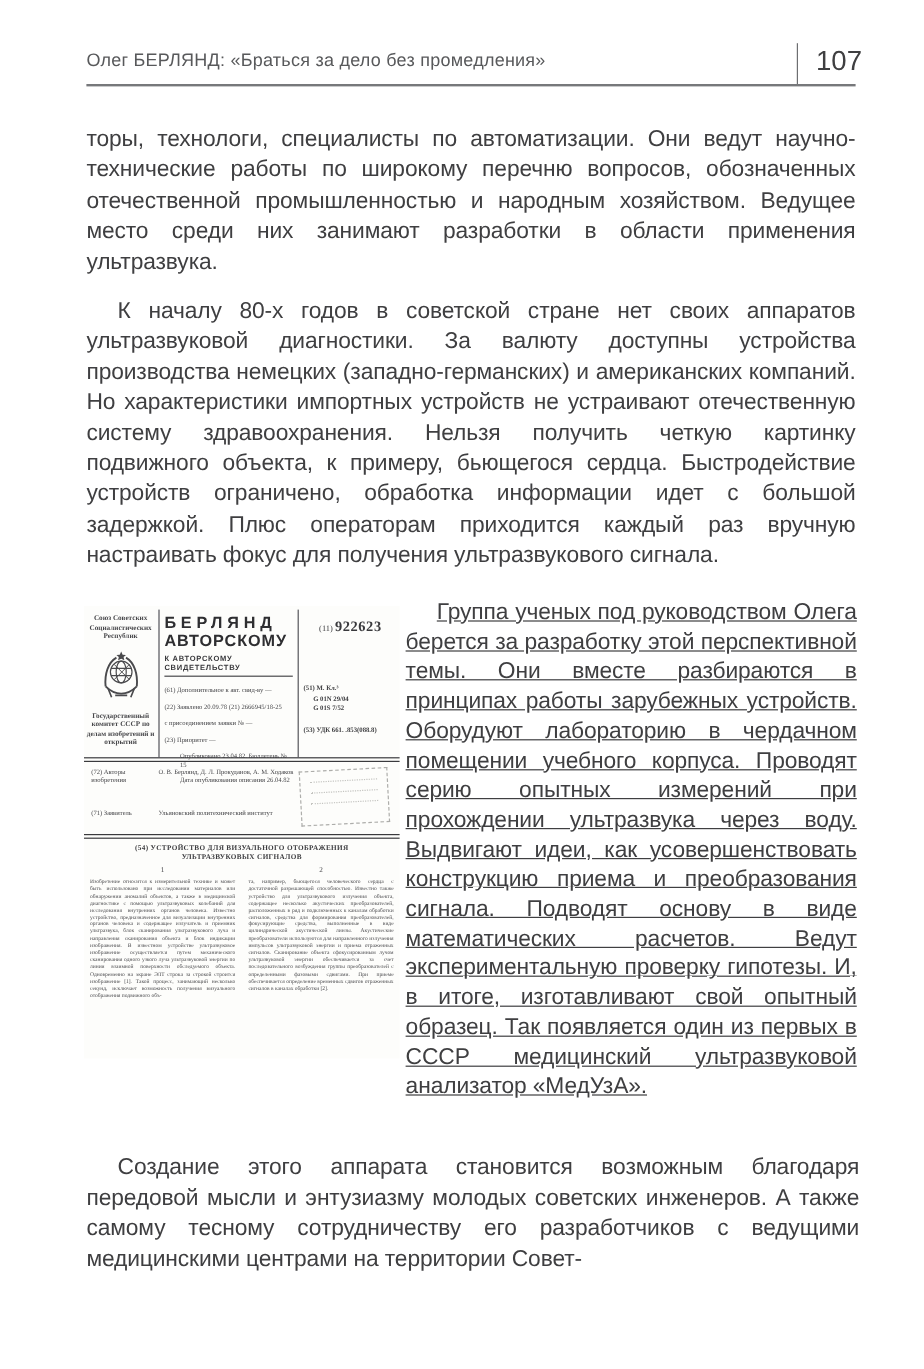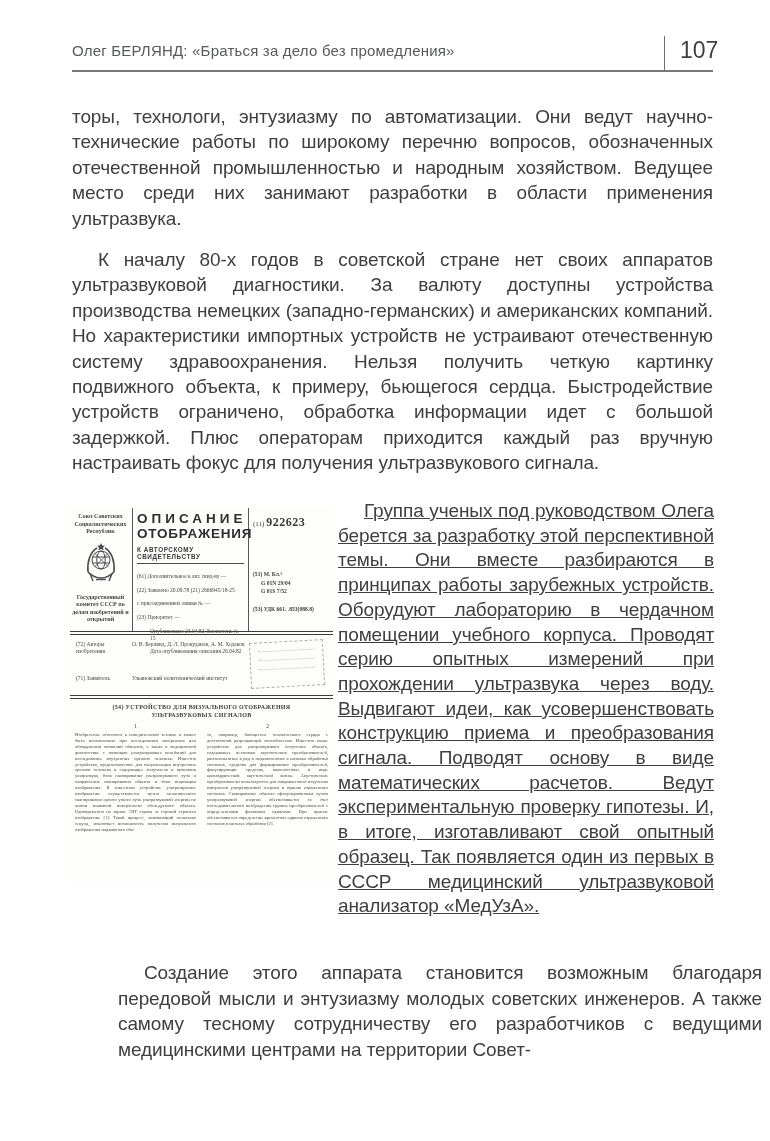--- a/index.html
+++ b/index.html
@@ -22,21 +22,21 @@
     position:absolute; left:72px; top:70px; width:641px; height:0; border-top:2px solid #77787b;
   }
   
   .para {
     position:absolute; margin:0; text-align:justify; font-size:19px; line-height:25.4px;
     color:#3f3f41; letter-spacing:-.1px;
   }
   .p1 { left:72px; top:104px;  width:641px; }
   .p2 { left:72px; top:247px;  width:641px; text-indent:26px; }
   .p3 { left:338px; top:499px; width:376px; line-height:24.7px; text-indent:26px;text-decoration:underline; }
-  .p4 { left:72px; top:960px;  width:644px; line-height:25.5px; text-indent:26px;margin-left:46px; }
+  .p4 { left:72px; top:960px;  width:644px; line-height:25.5px; text-indent:26px; }
   .caption {
     position:absolute; left:71px; top:884px; width:272px; margin:0;
     font-family:"Liberation Serif", serif; font-style:italic; font-size:17.5px;
     line-height:23.5px; text-align:justify; color:#2f2f31;
   }
   
   .patent {
     position:absolute; left:70px; top:505px; width:263px; height:377px;
     background:#fdfdfb; font-family:"Liberation Serif", serif; color:#3d3d3f;
   }
@@ -55,21 +55,21 @@
     border-bottom:1px solid #4a4a4d; padding-bottom:2.5px; margin-top:4px; color:#39393c;
   }
   .pt-field { font-size:5.5px; line-height:7px; color:#47474a; }
   .f61 { margin-top:9px; }
   .f22 { margin-top:7px; }
   .fannex { margin-top:6px; }
   .f23 { margin-top:7px; }
   .fpub { margin-top:7px; padding-left:13px; }
   .fpubdate { margin-top:6px; padding-left:13px; }
   .pt-right { position:absolute; left:183px; top:10px; width:78px; }
-  .pt-number { font-size:7px; color:#39393c; }
+  .pt-number { font-size:7px; color:#39393c;text-align:center; }
   .pt-number b { font-size:12px; letter-spacing:.5px; }
   .pt-class { margin-top:40px; font-size:5.6px; font-weight:bold; line-height:8.5px; color:#404043; }
   .pt-class .cls-codes { padding-left:8px; }
   .pt-udc { margin-top:9px; font-size:5.6px; font-weight:bold; line-height:8px; color:#404043; }
   .pt-rule { position:absolute; left:0; width:263px; height:2px;
     border-top:1px solid #3a3a3d; border-bottom:1px solid #3a3a3d; }
   .pt-rule.r1 { top:126px; }
   .pt-rule.r2 { top:190px; }
   .pt-authors { position:absolute; left:4px; top:130px; width:255px; }
   .pt-row { position:absolute; font-size:5.5px; line-height:6.5px; color:#47474a; }
@@ -94,21 +94,21 @@
 </head>
 <body>
 
 <div class="page">
 
   <div class="header-title">Олег БЕРЛЯНД: «Браться за дело без промедления»</div>
   <div class="header-vline"></div>
   <div class="header-pagenum">107</div>
   <div class="header-rule"></div>
 
-  <p class="para p1">торы, технологи, энтузиазму по автоматизации. Они ведут научно-технические работы по широкому перечню вопросов, обозначенных отечественной промышленностью и народным хозяйством. Ведущее место среди них занимают разработки в области применения ультразвука.</p>
+  <p class="para p1">торы, технологи, специалисты по автоматизации. Они ведут научно-технические работы по широкому перечню вопросов, обозначенных отечественной промышленностью и народным хозяйством. Ведущее место среди них занимают разработки в области применения ультразвука.</p>
   <p class="para p2">К началу 80-х годов в советской стране нет своих аппаратов ультразвуковой диагностики. За валюту доступны устройства производства немецких (западно-германских) и американских компаний. Но характеристики импортных устройств не устраивают отечественную систему здравоохранения. Нельзя получить четкую картинку подвижного объекта, к примеру, бьющегося сердца. Быстродействие устройств ограничено, обработка информации идет с большой задержкой. Плюс операторам приходится каждый раз вручную настраивать фокус для получения ультразвукового сигнала.</p>
   <p class="para p3">Группа ученых под руководством Олега берется за разработку этой перспективной темы. Они вместе разбираются в принципах работы зарубежных устройств. Оборудуют лабораторию в чердачном помещении учебного корпуса. Проводят серию опытных измерений при прохождении ультразвука через воду. Выдвигают идеи, как усовершенствовать конструкцию приема и преобразования сигнала. Подводят основу в виде математических расчетов. Ведут экспериментальную проверку гипотезы. И, в итоге, изготавливают свой опытный образец. Так появляется один из первых в СССР медицинский ультразвуковой анализатор «МедУзА».</p>
   <p class="para p4">Создание этого аппарата становится возможным благодаря передовой мысли и энтузиазму молодых советских инженеров. А также самому тесному сотрудничеству его разработчиков с ведущими медицинскими центрами на территории Совет-</p>
 
   <figure class="patent" style="margin:0;">
     <div class="pt-vline1"></div>
     <div class="pt-vline2"></div>
 
     <div class="pt-left">
       <div class="pt-issuer-top">Союз Советских Социалистических Республик</div>
@@ -124,22 +124,22 @@
           <path d="M4 30 C8 34 12 36 17 36 C22 36 26 34 30 30" stroke-width="1.6"></path>
           <path d="M6 31.5 L9 39 M28 31.5 L25 39" stroke-width="1.4"></path>
           <path d="M12 37.5 H22" stroke-width="1.4"></path>
         </g>
       </svg>
       <div class="pt-issuer-bottom">Государственный комитет СССР по делам изобретений и открытий</div>
     </div>
 
     <div class="pt-mid">
       <div class="pt-title">
-        <span class="pt-title-l1">ОПИСАНИЕ</span>
-        <span class="pt-title-l2">ОТОБРАЖЕНИЯ</span>
+        <span class="pt-title-l1">БЕРЛЯНД</span>
+        <span class="pt-title-l2">АВТОРСКОМУ</span>
       </div>
       <div class="pt-subtitle">К АВТОРСКОМУ СВИДЕТЕЛЬСТВУ</div>
       <div class="pt-field f61">(61) Дополнительное к авт. свид-ву —</div>
       <div class="pt-field f22">(22) Заявлено 20.09.78 (21) 2666945/18-25</div>
       <div class="pt-field fannex">с присоединением заявки № —</div>
       <div class="pt-field f23">(23) Приоритет —</div>
       <div class="pt-field fpub">Опубликовано 23.04.82. Бюллетень № 15</div>
       <div class="pt-field fpubdate">Дата опубликования описания 26.04.82</div>
     </div>
 

